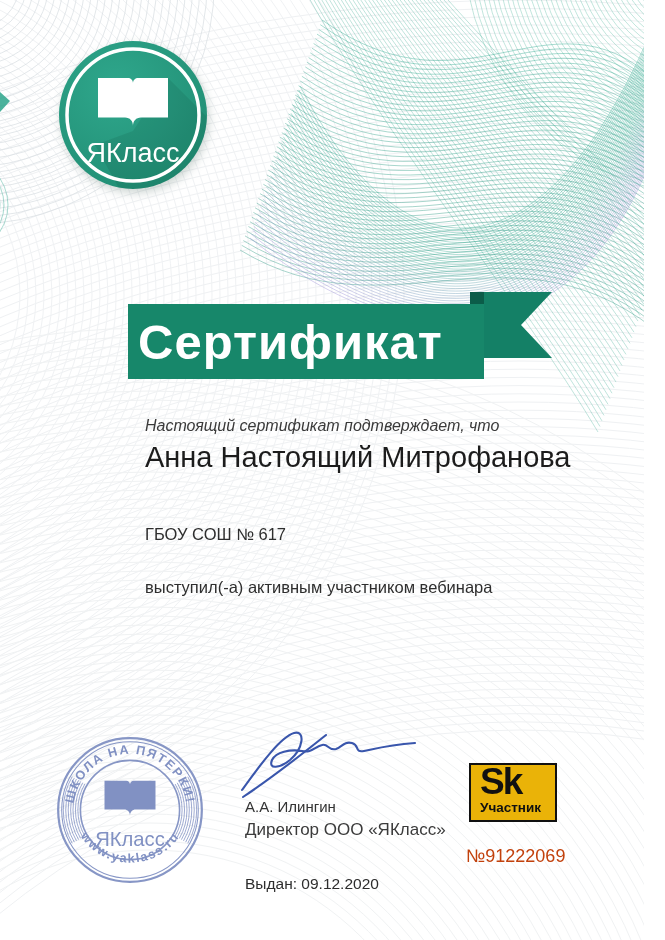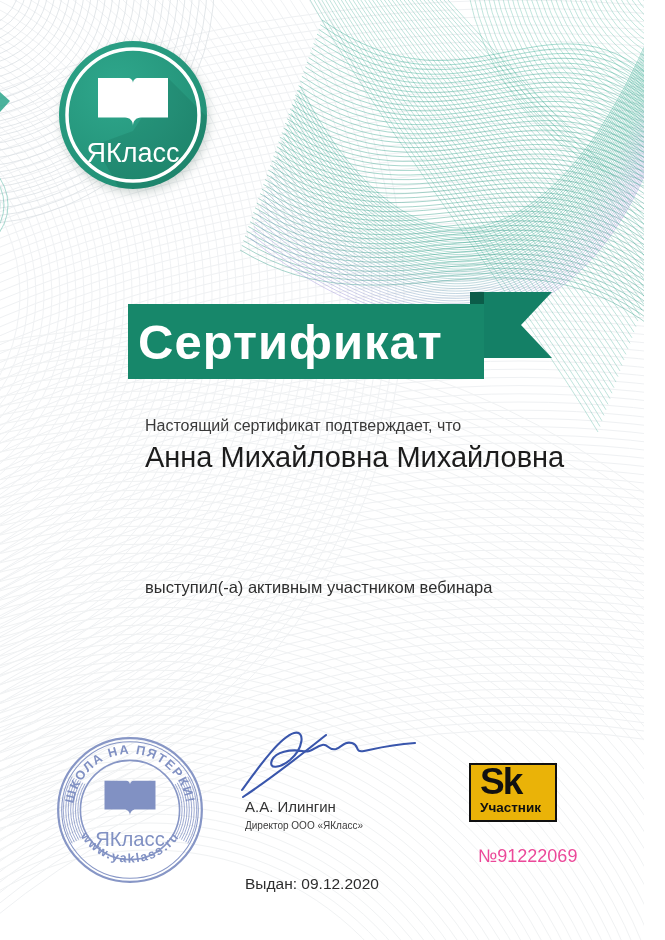--- a/index.html
+++ b/index.html
@@ -17,45 +17,45 @@
   
   #ribbon{left:118px;top:284px;width:450px;height:106px;}
   #banner-title{
     position:absolute;left:128px;top:304px;width:356px;height:75px;z-index:3;
     display:flex;align-items:center;padding-left:10px;box-sizing:border-box;
     color:#ffffff;font-size:49px;font-weight:bold;letter-spacing:1px;
   }
 
   
   .bodytext{left:145px;color:#3a3a3a;}
-  #intro{top:417px;font-size:16px;}
+  #intro{top:417px;font-size:16px;font-style:italic;}
   #recipient{top:441px;font-size:29px;color:var(--text-dark,#1c1c1c);}
   #organization{top:525px;font-size:16.5px;color:#2e2e2e;}
   #line1{top:578px;font-size:16.5px;color:#2e2e2e;}
   #line2{top:608px;font-size:16.5px;color:#2e2e2e;}
 
   
   #stamp{left:44px;top:724px;width:172px;height:172px;}
 
   
   #signature{left:228px;top:722px;width:200px;height:80px;}
   #sig-name{left:245px;top:798px;font-size:15px;color:#333;}
-  #sig-role{left:245px;top:820px;font-size:10px;color:#3b3b3b;}
+  #sig-role{left:245px;top:820px;font-size:17px;color:#3b3b3b;}
   #issued{left:245px;top:843px;font-size:15.5px;color:#2d2d2d;margin-top:32px;}
 
   
   #sk-box{
     left:469px;top:763px;width:88px;height:59px;border:2.5px solid #111;
     box-sizing:border-box;background:#eab308;
   }
   #sk-logo{position:absolute;left:9px;top:-4px;font-size:37px;font-weight:bold;
     letter-spacing:-2px;color:#111;}
   #sk-label{position:absolute;left:9px;bottom:5px;font-size:13.5px;font-weight:bold;color:#111;margin-top:48px;}
 
-  #cert-number{left:466px;top:846px;font-size:18px;color:#ec4899;margin-left:12px;}
+  #cert-number{left:466px;top:846px;font-size:18px;color:#c2410c;}
 </style>
 </head>
 <body>
 
 <div id="page">
 
   <svg id="decor" viewBox="0 0 665 940" xmlns="http://www.w3.org/2000/svg">
       <circle cx="520" cy="1560" r="830" fill="none" stroke="#eff1f3" stroke-width="1" opacity="1"></circle>
       <circle cx="520" cy="1560" r="838.2" fill="none" stroke="#eff1f3" stroke-width="1" opacity="1"></circle>
       <circle cx="520" cy="1560" r="846.4000000000001" fill="none" stroke="#eff1f3" stroke-width="1" opacity="1"></circle>
@@ -485,21 +485,22 @@
   </div>
 
   <svg class="layer" id="ribbon" viewBox="118 284 450 106" width="450" height="106">
     <polygon points="484,292 552,292 521,325 552,358 484,358" style="fill:var(--tail-green,#148066)"></polygon>
     <polygon points="470,292 484,292 484,322 470,306" style="fill:var(--brand-green-dark,#0B5C49)"></polygon>
     <rect x="128" y="304" width="356" height="75" style="fill:var(--brand-green,#17876A)"></rect>
   </svg>
   <div id="banner-title">Сертификат</div>
 
   <div class="layer bodytext" id="intro">Настоящий сертификат подтверждает, что</div>
-  <div class="layer bodytext" id="recipient">Анна Михайловна Михайловна</div>
+  <div class="layer bodytext" id="recipient">Анна Настоящий Митрофанова</div>
+  <div class="layer bodytext" id="organization">ГБОУ СОШ № 617</div>
   <div class="layer bodytext" id="line1">выступил(-а) активным участником вебинара</div>
 
   <svg class="layer" id="stamp" viewBox="0 0 170 170" width="172" height="172">
     <g style="stroke:var(--stamp-blue,#8191C3)" fill="none" opacity=".95">
       <circle cx="85" cy="85" r="71" stroke-width="2.2"></circle>
       <circle cx="85" cy="85" r="67.5" stroke-width="1"></circle>
       <circle cx="85" cy="85" r="49" stroke-width="1.6"></circle>
       <g id="stamp-hatch" stroke-width=".8">
           <path d="M40.4,110.8 A51.5,51.5 0 0 1 40.4,59.2"></path>
           <path d="M129.6,59.3 A51.5,51.5 0 0 1 129.6,110.8"></path>

